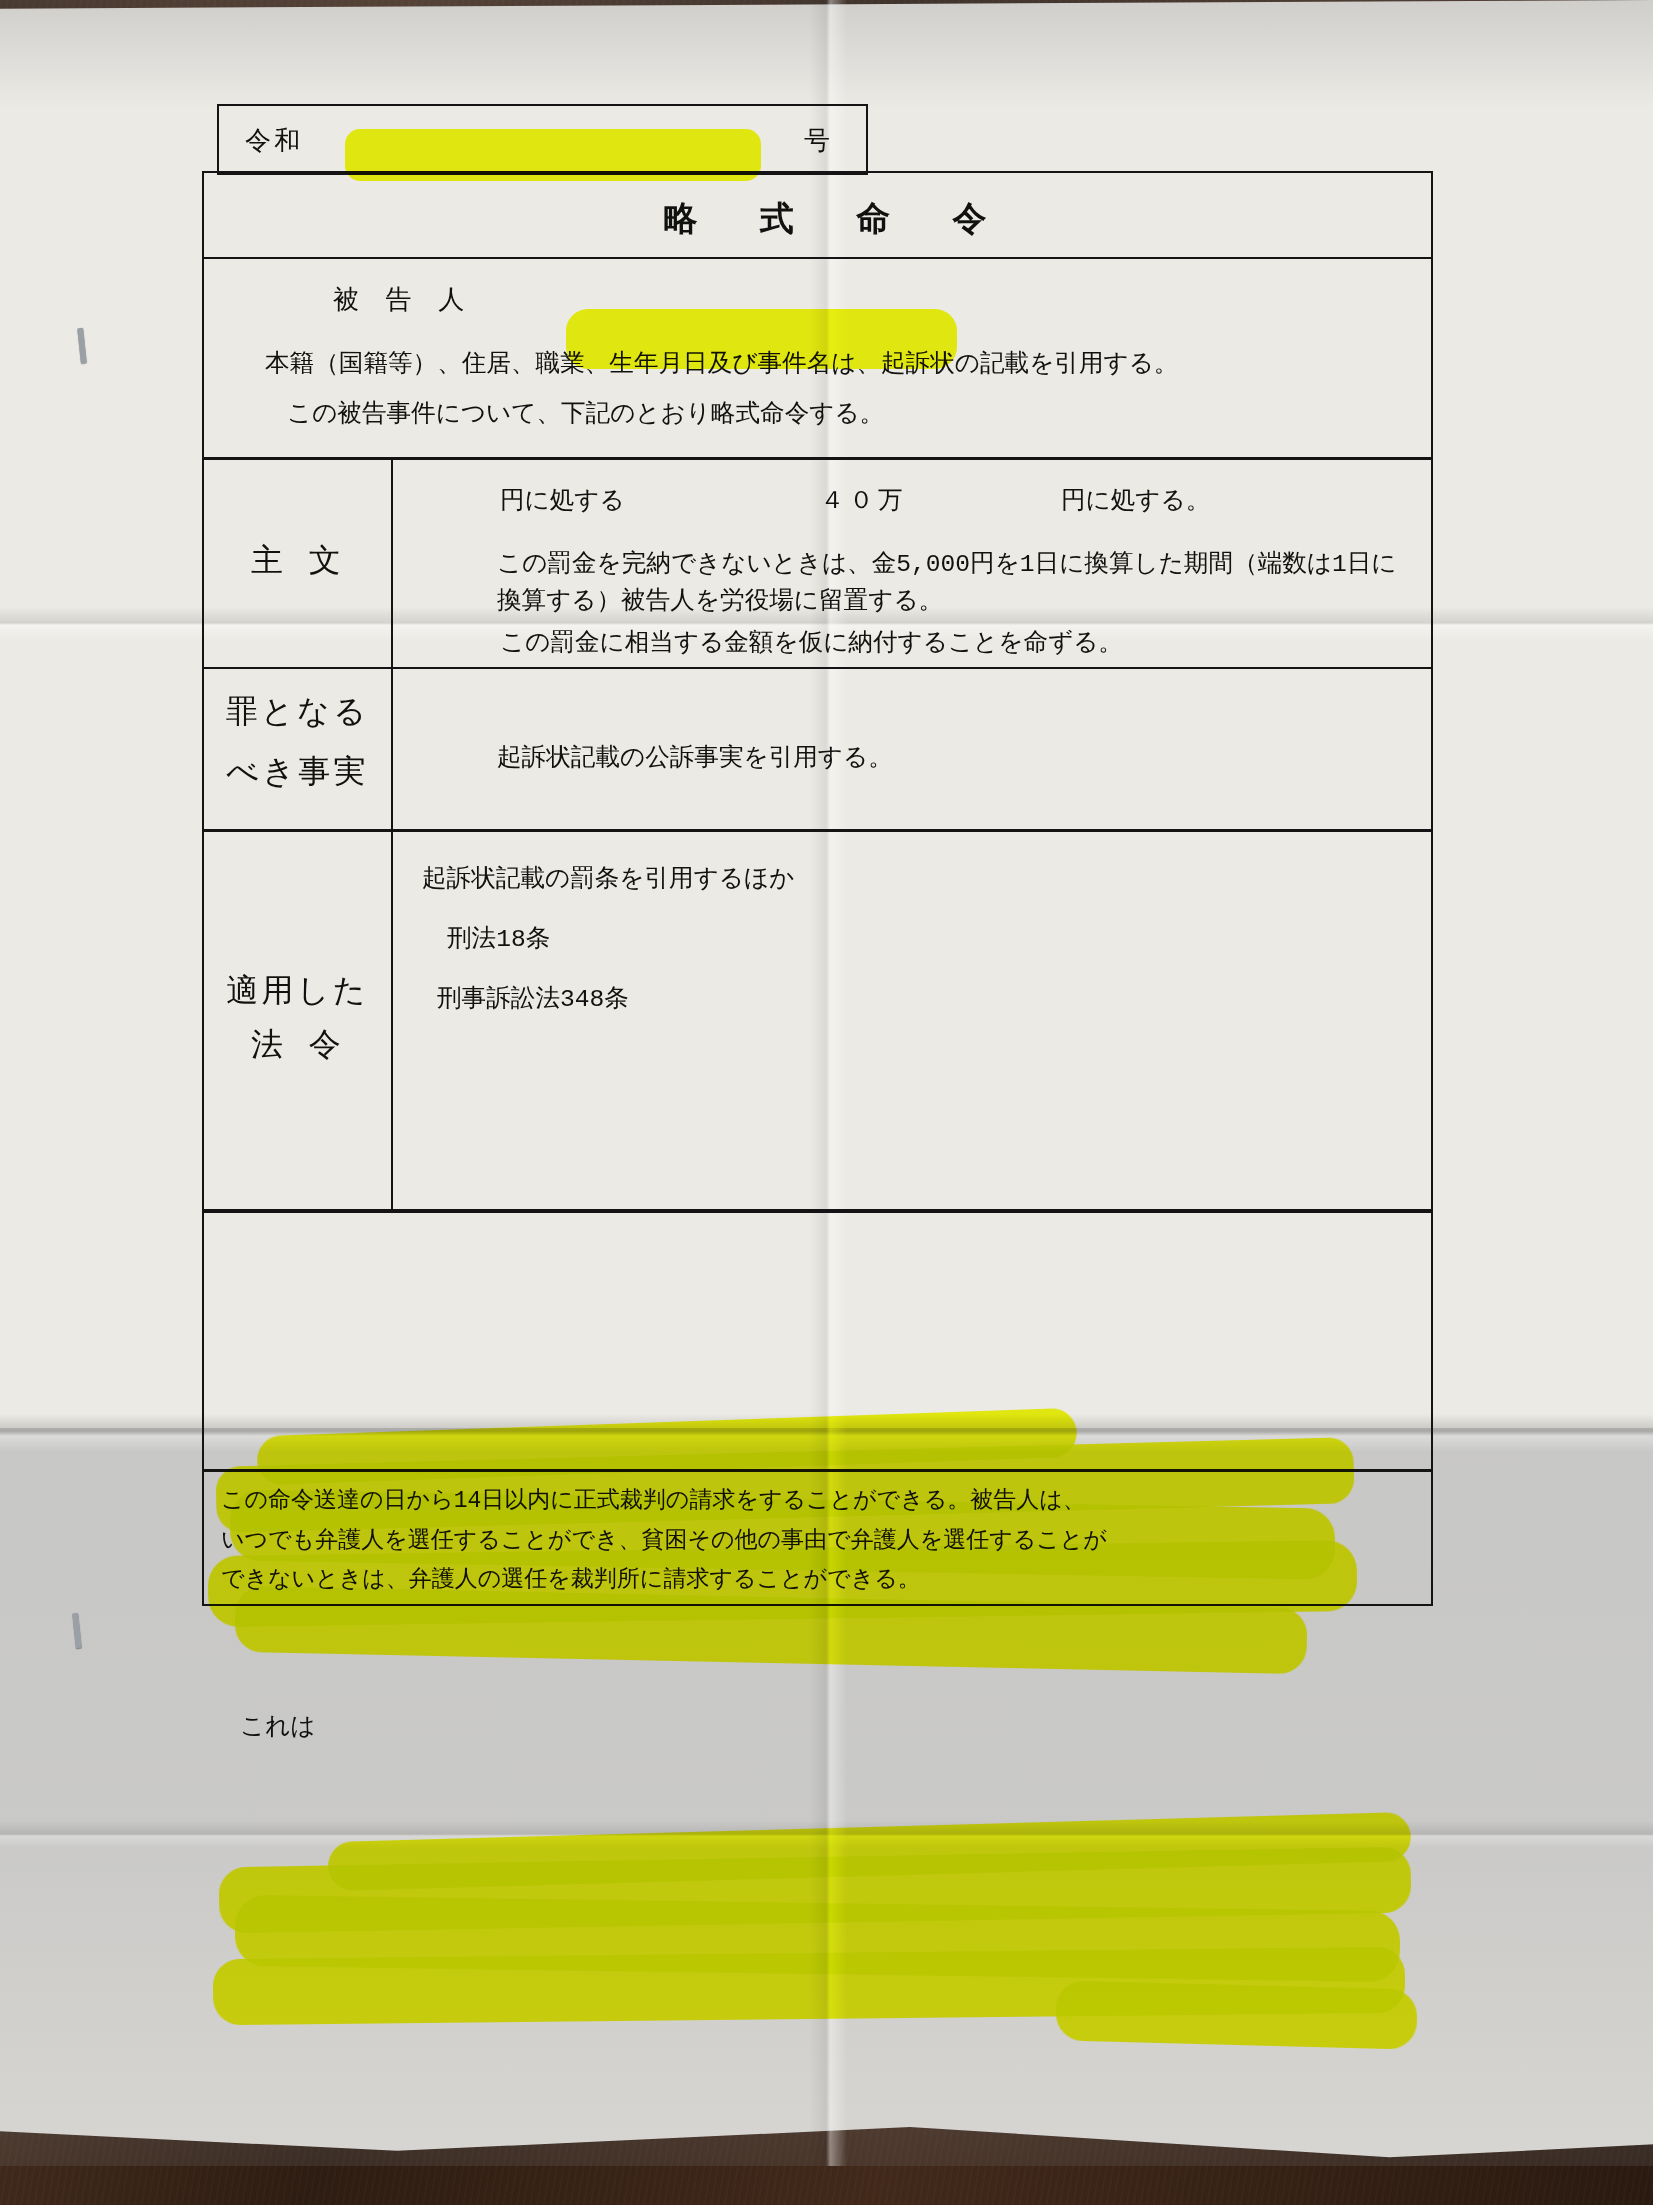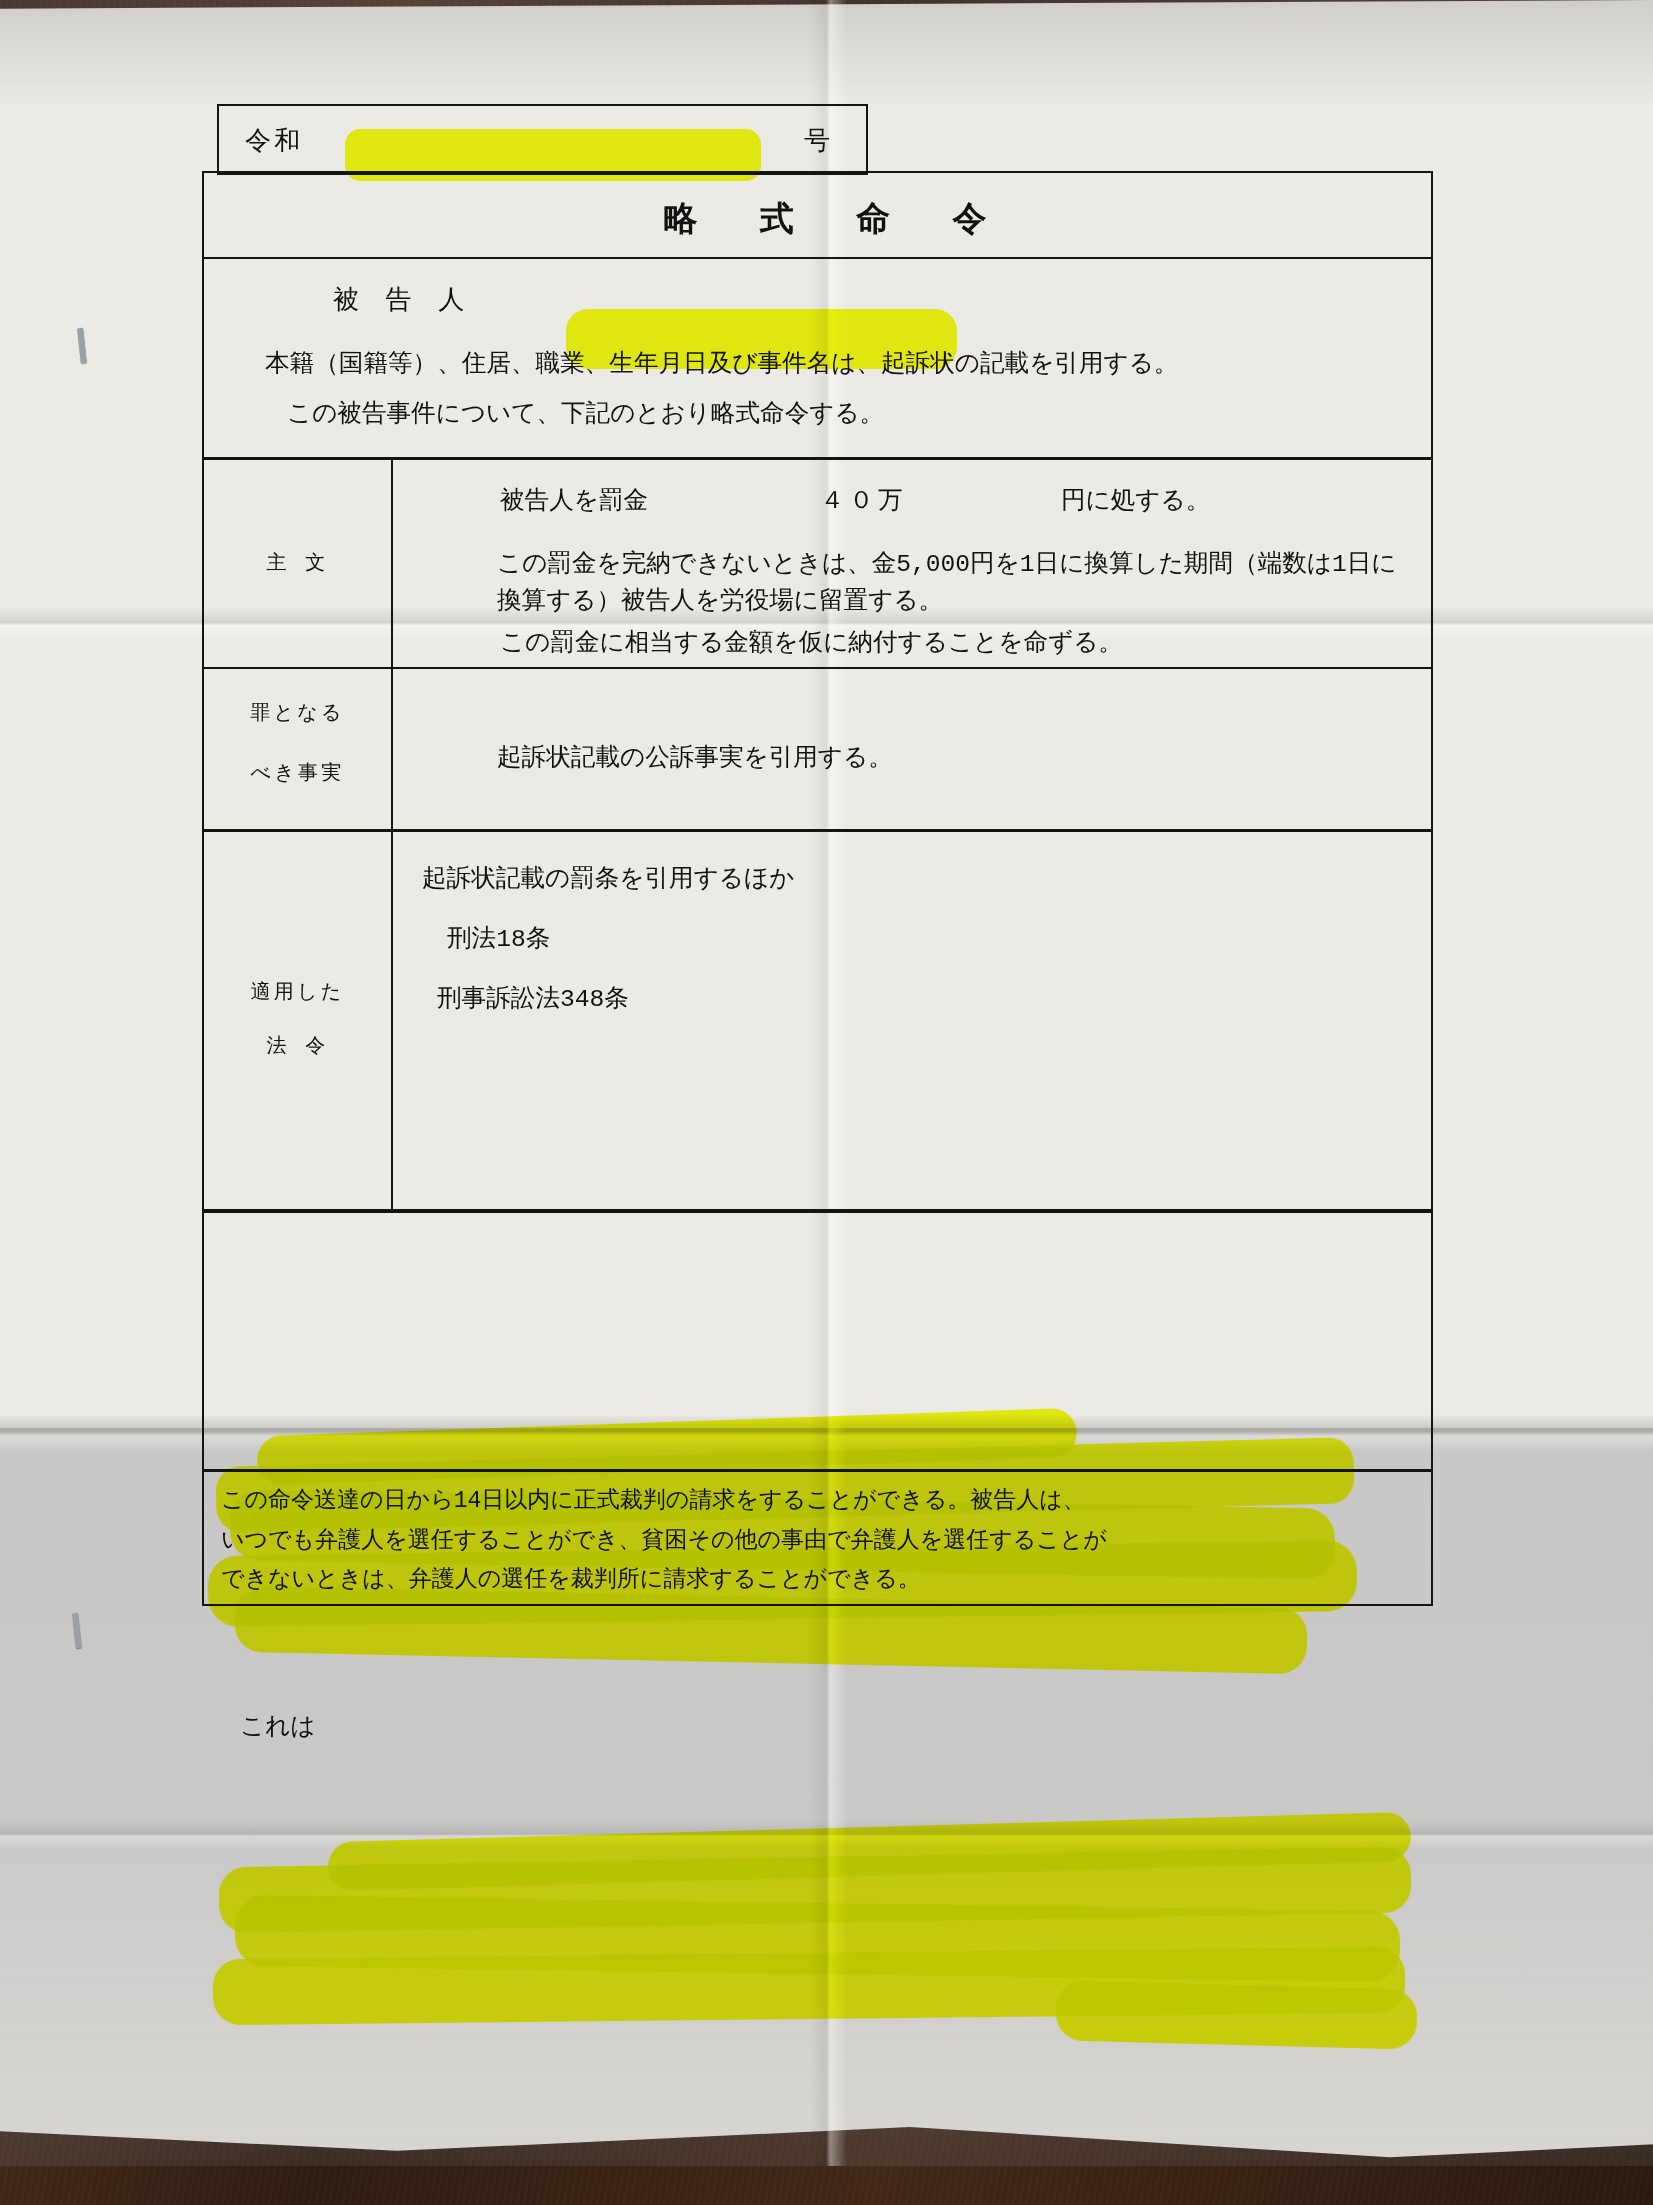--- a/index.html
+++ b/index.html
@@ -108,21 +108,21 @@
     border: 2.7px solid #141414;
     box-sizing: border-box;
   }
   .label-cell {
     position: absolute;
     box-sizing: border-box;
     display: flex;
     align-items: center;
     justify-content: center;
     text-align: right;
-    font-size: 20px;
+    font-size: 32px;
     letter-spacing: 3.3px;
     line-height: 1.7;
   }
   .content-cell {
     position: absolute;
     box-sizing: border-box;
     font-size: 24.6px;
     line-height: 1.72;
   }
 
@@ -175,21 +175,21 @@
 
   <div class="box" style="left:0px; top:153px; width:1231px; height:202px;"></div>
   <div class="content-cell nowrap" style="left:131px; top:175px; width:230px; height:38px; font-size:26px; letter-spacing:5.5px;">被 告 人</div>
   <div class="content-cell" style="left:63px; top:240px; width:1143px; height:39px;">本籍（国籍等）、住居、職業、生年月日及び事件名は、起訴状の記載を引用する。</div>
   <div class="content-cell" style="left:85px; top:290px; width:1121px; height:39px;">この被告事件について、下記のとおり略式命令する。</div>
 
   <div class="box" style="left:0px; top:354px; width:1231px; height:211px;"></div>
   <div class="box" style="left:0px; top:354px; width:191px; height:211px;"></div>
   <div class="label-cell" style="left:0px; top:354px; width:191px; height:211px;">主 文</div>
 
-  <div class="content-cell nowrap" style="left:298px; top:377px; width:328px; height:38px;">被告人を罰金</div>
+  <div class="content-cell nowrap" style="left:298px; top:377px; width:328px; height:38px;">円に処する</div>
   <div class="content-cell nowrap" style="left:618px; top:377px; width:219px; height:38px; letter-spacing:4.4px;">４０万</div>
   <div class="content-cell nowrap" style="left:859px; top:377px; width:273px; height:38px;">円に処する。</div>
 
   <div class="content-cell" style="left:295px; top:443px; width:908px; height:82px; line-height:1.5;">この罰金を完納できないときは、金5,000円を1日に換算した期間（端数は1日に換算する）被告人を労役場に留置する。</div>
   <div class="content-cell" style="left:298px; top:519px; width:908px; height:39px;">この罰金に相当する金額を仮に納付することを命ずる。</div>
 
   <div class="box" style="left:0px; top:563px; width:1231px; height:164px;"></div>
   <div class="box" style="left:0px; top:563px; width:191px; height:164px;"></div>
   <div class="label-cell" style="left:0px; top:591px; width:191px; height:38px;">罪となる</div>
   <div class="label-cell" style="left:0px; top:651px; width:191px; height:38px;">べき事実</div>

